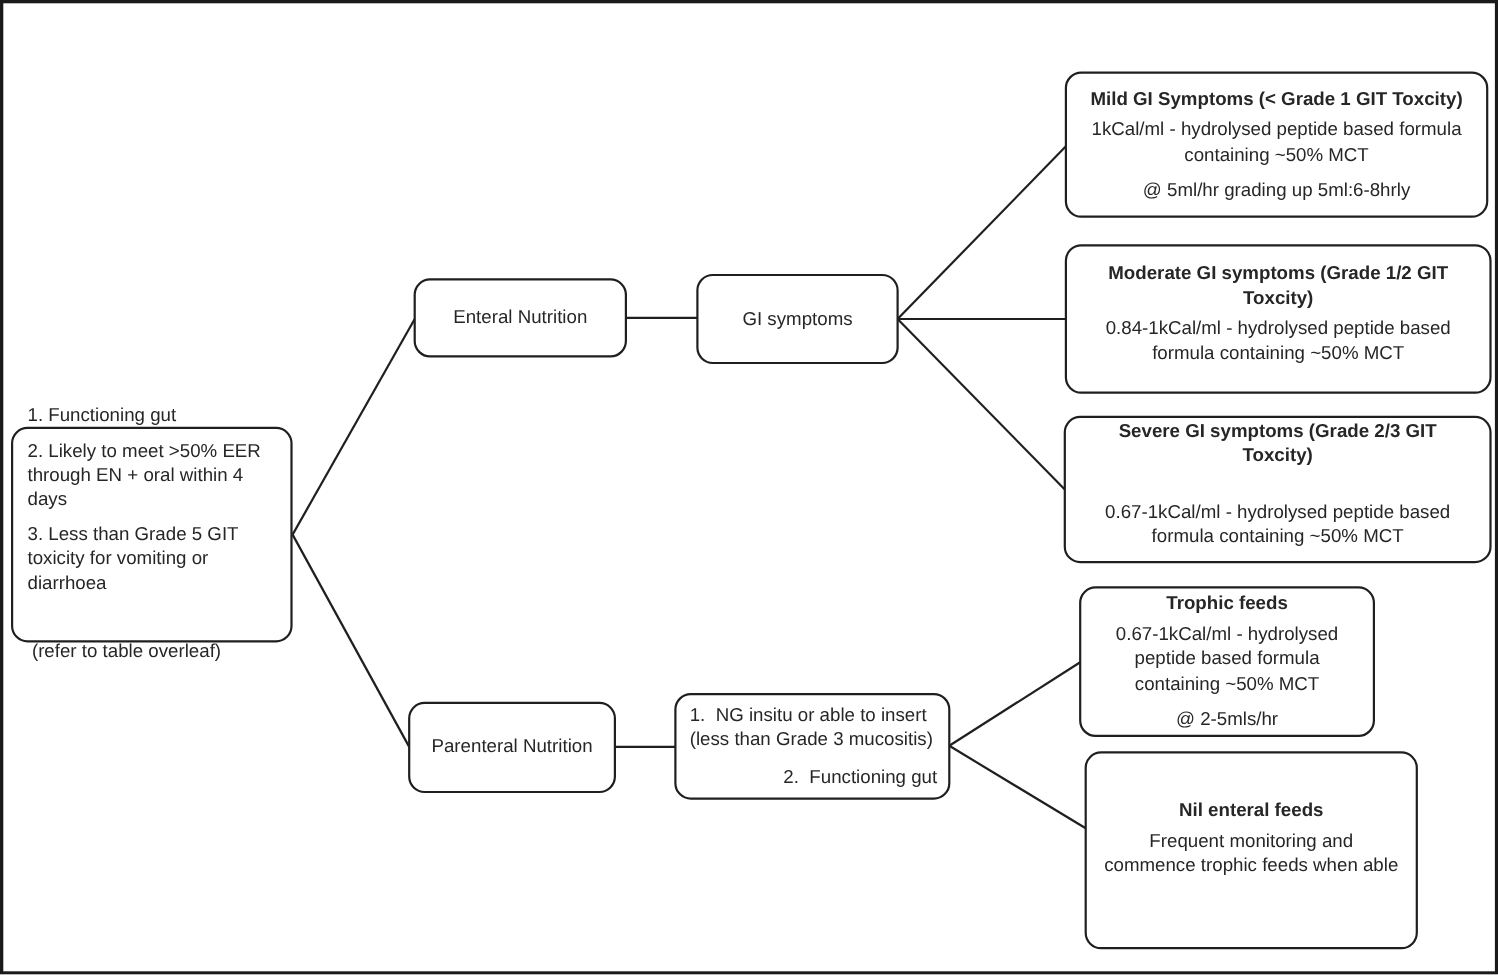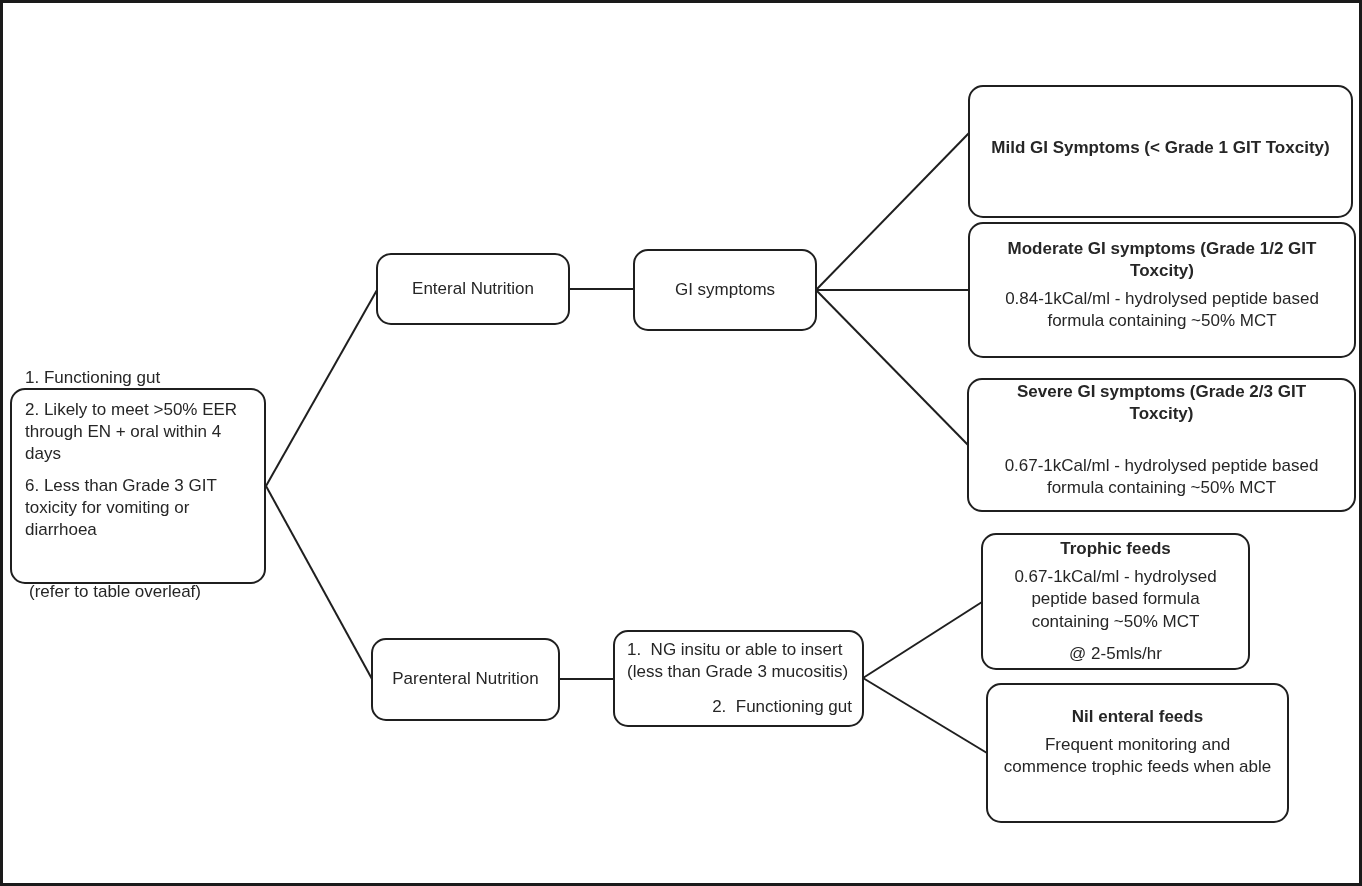--- a/index.html
+++ b/index.html
@@ -51,27 +51,27 @@
     align-items: center;
   }
   .node-title {
     font-weight: bold;
     margin-bottom: 6px !important;
   }
   
   .criteria-node     { left: 7px;   top: 385px; width: 256px; height: 196px; padding: 12px 12px 14px 13px; }
   .enteral-node      { left: 373px; top: 250px; width: 194px; height: 72px;  }
   .gi-node           { left: 630px; top: 246px; width: 184px; height: 82px;  }
-  .mild-node         { left: 965px; top: 62px;  width: 385px; height: 133px; padding: 8px 18px; margin-top: 20px; }
+  .mild-node         { left: 965px; top: 62px;  width: 385px; height: 133px; padding: 8px 18px; }
   .moderate-node     { left: 965px; top: 219px; width: 388px; height: 136px; padding: 8px 19px; }
   .severe-node       { left: 964px; top: 375px; width: 389px; height: 134px; padding: 8px 14px; gap: 23px; }
   .parenteral-node   { left: 368px; top: 635px; width: 189px; height: 83px;  }
   .ng-node           { left: 610px; top: 627px; width: 251px; height: 97px;  padding: 8px 10px 8px 12px; align-items: flex-end; }
   .trophic-node      { left: 978px; top: 530px; width: 269px; height: 137px; padding: 8px 12px; text-align: center; }
-  .nil-node          { left: 983px; top: 680px; width: 303px; height: 140px; padding: 8px 14px 30px 14px; }
+  .nil-node          { left: 983px; top: 680px; width: 303px; height: 180px; padding: 8px 14px 30px 14px; }
 
   .criteria-node p.note { padding-left: 4px; margin-top: 30px; }
   .ng-node p { white-space: pre-wrap; }
   .ng-node .gap { margin-bottom: 12px; }
 </style>
 </head>
 <body>
 
 <div class="frame">
 
@@ -83,34 +83,36 @@
     <line x1="813" y1="287" x2="966" y2="287" stroke="#1f1f1f" stroke-width="2"></line>
     <line x1="813" y1="287" x2="965" y2="442" stroke="#1f1f1f" stroke-width="2"></line>
     <line x1="556" y1="676" x2="611" y2="676" stroke="#1f1f1f" stroke-width="2"></line>
     <line x1="860" y1="675" x2="979" y2="599" stroke="#1f1f1f" stroke-width="2"></line>
     <line x1="860" y1="675" x2="984" y2="750" stroke="#1f1f1f" stroke-width="2"></line>
   </svg>
 
   <div class="node criteria-node">
     <p class="gap">1. Functioning gut</p>
     <p class="gap">2. Likely to meet &gt;50% EER through EN + oral within 4 days</p>
-    <p class="gap">6. Less than Grade 3 GIT toxicity for vomiting or diarrhoea</p>
+    <p class="gap">3. Less than Grade 5 GIT toxicity for vomiting or diarrhoea</p>
     <p class="note">(refer to table overleaf)</p>
   </div>
 
   <div class="node gi-node centered">
     <p class="node-label">GI symptoms</p>
   </div>
 
   <div class="node enteral-node centered">
     <p class="node-label">Enteral Nutrition</p>
   </div>
 
   <div class="node mild-node centered">
     <p class="node-title">Mild GI Symptoms (&lt; Grade 1 GIT Toxcity)</p>
+    <p class="gap">1kCal/ml - hydrolysed peptide based formula containing ~50% MCT</p>
+    <p>@ 5ml/hr grading up 5ml:6-8hrly</p>
   </div>
 
   <div class="node moderate-node centered">
     <p class="node-title">Moderate GI symptoms (Grade 1/2 GIT Toxcity)</p>
     <p class="gap">0.84-1kCal/ml - hydrolysed peptide based formula containing ~50% MCT</p>
   </div>
 
   <div class="node severe-node centered">
     <p class="node-title">Severe GI symptoms (Grade 2/3 GIT Toxcity)</p>
     <p class="gap">0.67-1kCal/ml - hydrolysed peptide based formula containing ~50% MCT</p>

